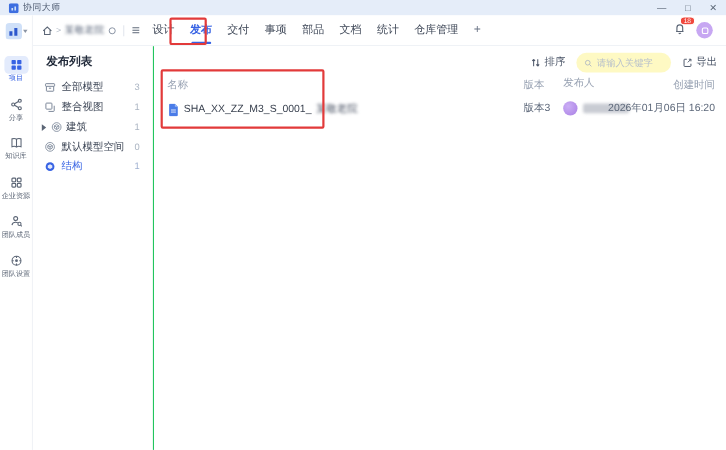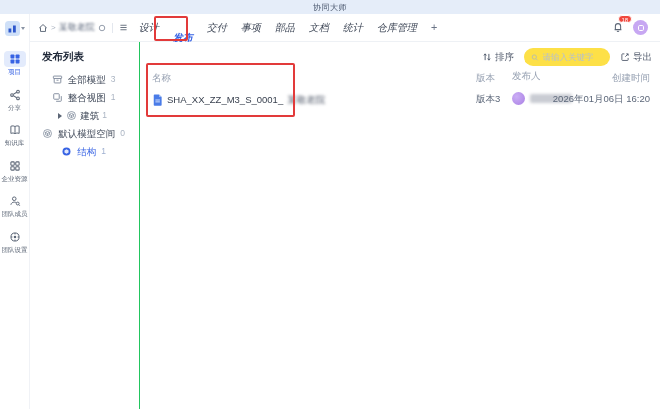--- a/index.html
+++ b/index.html
@@ -3,21 +3,21 @@
 <meta charset="utf-8">
 <style>
   * { margin:0; padding:0; box-sizing:border-box; }
   html,body { width:660px; height:409px; }
   body { position:relative; overflow:hidden; background:#fff;
          font-family:"Liberation Sans", sans-serif; line-height:1; color:#3e4757; }
 
   
   .titlebar { position:absolute; left:0; top:0; width:660px; height:14px;
     background:#e5edf9; display:flex; align-items:center; gap:4px; padding:0 8px;
-    font-size:8px; color:#4d5a70;flex-direction:column; }
+    font-size:8px; color:#4d5a70; }
   .app-title { letter-spacing:.5px; }
   .win-controls { margin-left:auto; display:flex; gap:17px; font-size:8.5px; color:#5a6676; }
   .win-controls span { cursor:default; }
 
   
   .rail { position:absolute; left:0; top:14px; bottom:0; width:30px; background:#fff;
     border-right:1px solid #f0f2f6; display:flex; flex-direction:column; align-items:center; }
   .rail-avatar-wrap { margin-top:7px; display:flex; align-items:center; gap:1px; }
   .caret-down { width:0; height:0; border-left:2.5px solid transparent;
     border-right:2.5px solid transparent; border-top:3px solid #8a94a4; }
@@ -31,56 +31,56 @@
   .rail-label { font-size:6.5px; white-space:nowrap; }
 
   
   .navbar { position:absolute; left:30px; top:14px; right:0; height:28px; background:#fff;
     border-bottom:1px solid #eef1f5; display:flex; align-items:center; }
   .breadcrumb { display:flex; align-items:center; gap:3px; padding-left:8px;
     font-size:9px; color:#5c6676; }
   .crumb-chev { color:#aab3c0; font-size:8px; }
   .crumb-name { color:#5f6a7e; filter:blur(1.3px); white-space:nowrap; }
   .crumb-divider { width:1px; height:10px; background:#e3e7ee; margin:0 3px; }
-  .tabs { display:flex; align-items:center; margin-left:4px; height:100%;font-style:italic; }
+  .tabs { display:flex; align-items:flex-end; margin-left:4px; height:100%; }
   .tab { padding:0 7px; font-size:10px; color:#3e4757; height:100%;
     display:flex; align-items:center; position:relative; cursor:pointer; white-space:nowrap; }
   .tab.active { color:#3763e4; font-weight:bold;margin-top:20px; }
   .tab.active::after { content:""; position:absolute; bottom:1px; left:50%;
     transform:translateX(-50%); width:18px; height:2px; background:#3763e4; border-radius:1px; }
   .tab-add { color:#6a7486; font-size:11px; }
   .nav-right { margin-left:auto; display:flex; align-items:center; gap:9px; padding-right:12px; }
   .bell-wrap { position:relative; color:#5c6676; }
   .badge { position:absolute; top:-5px; left:6px; background:#f0483e; color:#fff;
     font-size:6px; padding:0 2.5px; height:8px; line-height:8px; border-radius:4px;
     border:1px solid #fff; }
   .nav-avatar { width:15px; height:15px; border-radius:50%; background:#c7a7f2;
     display:flex; align-items:center; justify-content:center; }
 
   
   .sidebar { position:absolute; left:30px; top:42px; bottom:0; width:110px;
     background:#fff; border-right:1px solid #22c55e; }
   .sidebar-title { margin:9px 0 0 12px; font-size:10.5px; font-weight:bold; color:#1f2838; }
-  .side-items { margin-top:9px; display:flex; flex-direction:column;align-items:center; }
+  .side-items { margin-top:9px; display:flex; flex-direction:column; }
   .side-item { display:flex; align-items:center; height:18px; padding:0 12px 0 10px;
     font-size:9.5px; color:#3e4757; gap:5px; cursor:pointer; }
   .side-item .ic { color:#7a8698; display:flex; }
   .side-item .cnt { margin-left:auto; font-size:8.5px; color:#aab4c2; }
   .side-item.child { padding-left:8px; gap:3px; }
   .caret-right { width:0; height:0; border-left:4px solid #5c6676;
     border-top:3px solid transparent; border-bottom:3px solid transparent; margin-right:1px; }
   .side-item.selected { color:#3763e4; }
   .side-item.selected .ic { color:#3763e4; }
   .side-item.selected .cnt { color:#9fb0d0; }
 
   
   .main { position:absolute; left:140px; top:42px; right:0; bottom:0; background:#fff; }
   .toolbar { position:absolute; top:6px; right:8px; display:flex; align-items:center; gap:10px; }
   .tool-btn { font-size:9.5px; color:#4c5668; display:flex; align-items:center; gap:3px; cursor:pointer; }
-  .searchbox { width:86px; height:18px; background:#fde047; border-radius:9px;
+  .searchbox { width:86px; height:18px; background:#fef9c3; border-radius:9px;
     display:flex; align-items:center; padding:0 7px; gap:4px; color:#aab4c2; }
   .searchbox input { border:0; background:transparent; outline:0; width:100%;
     font-size:8.5px; color:#3e4757; font-family:"Liberation Sans",sans-serif; }
   .searchbox input::placeholder { color:#b7c0cc; }
   .thead { position:absolute; top:29px; left:0; right:0; height:14px;
     font-size:9.5px; color:#97a1b2; }
   .trow { position:absolute; top:50px; left:0; right:0; height:18px; font-size:9.5px; }
   .col-name { position:absolute; left:12px; top:2px; display:flex; align-items:center; gap:4px; }
   .col-version { position:absolute; left:336px; top:2px; }
   .col-publisher { position:absolute; left:372px; top:0; display:flex; align-items:center; gap:5px; }

